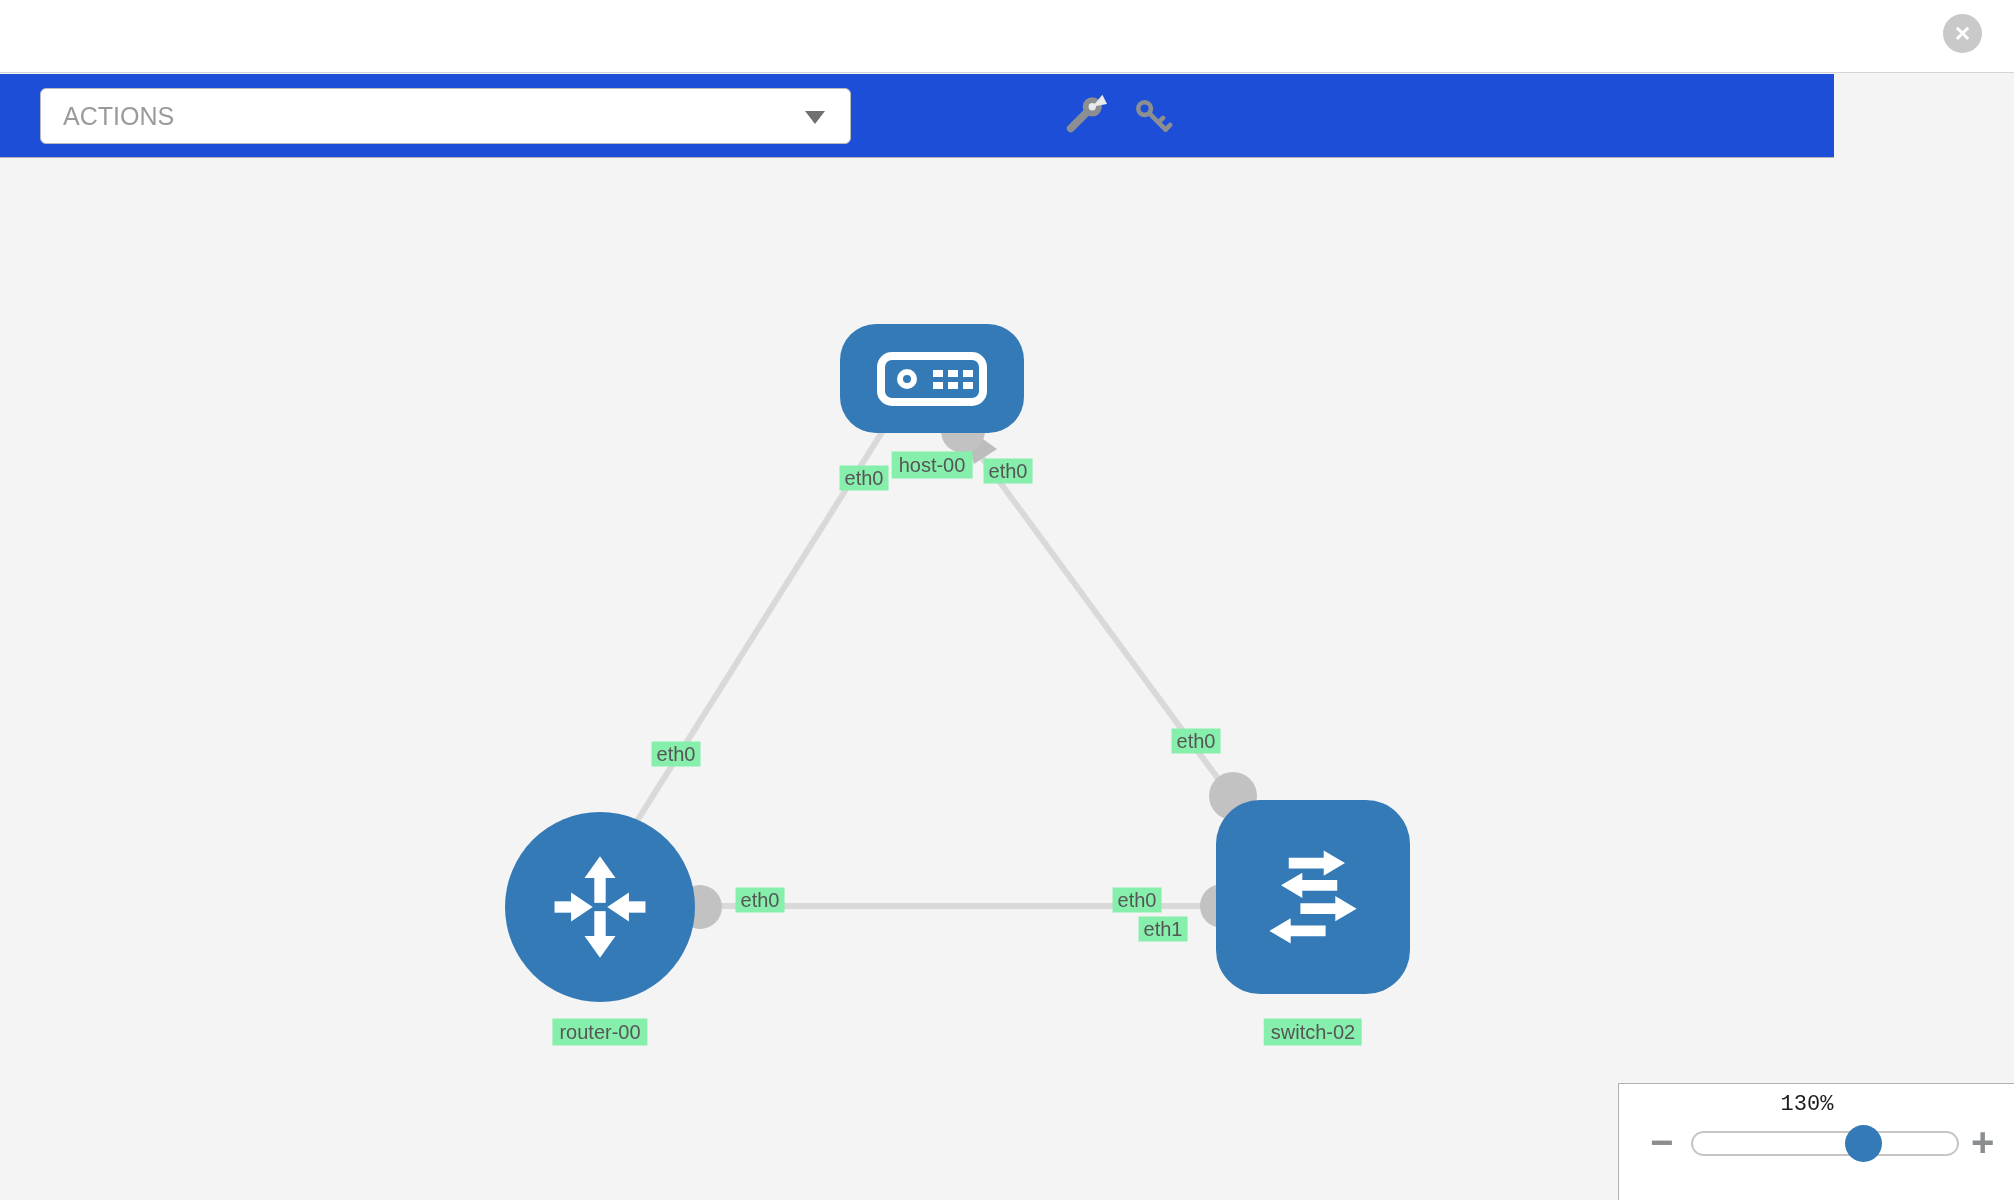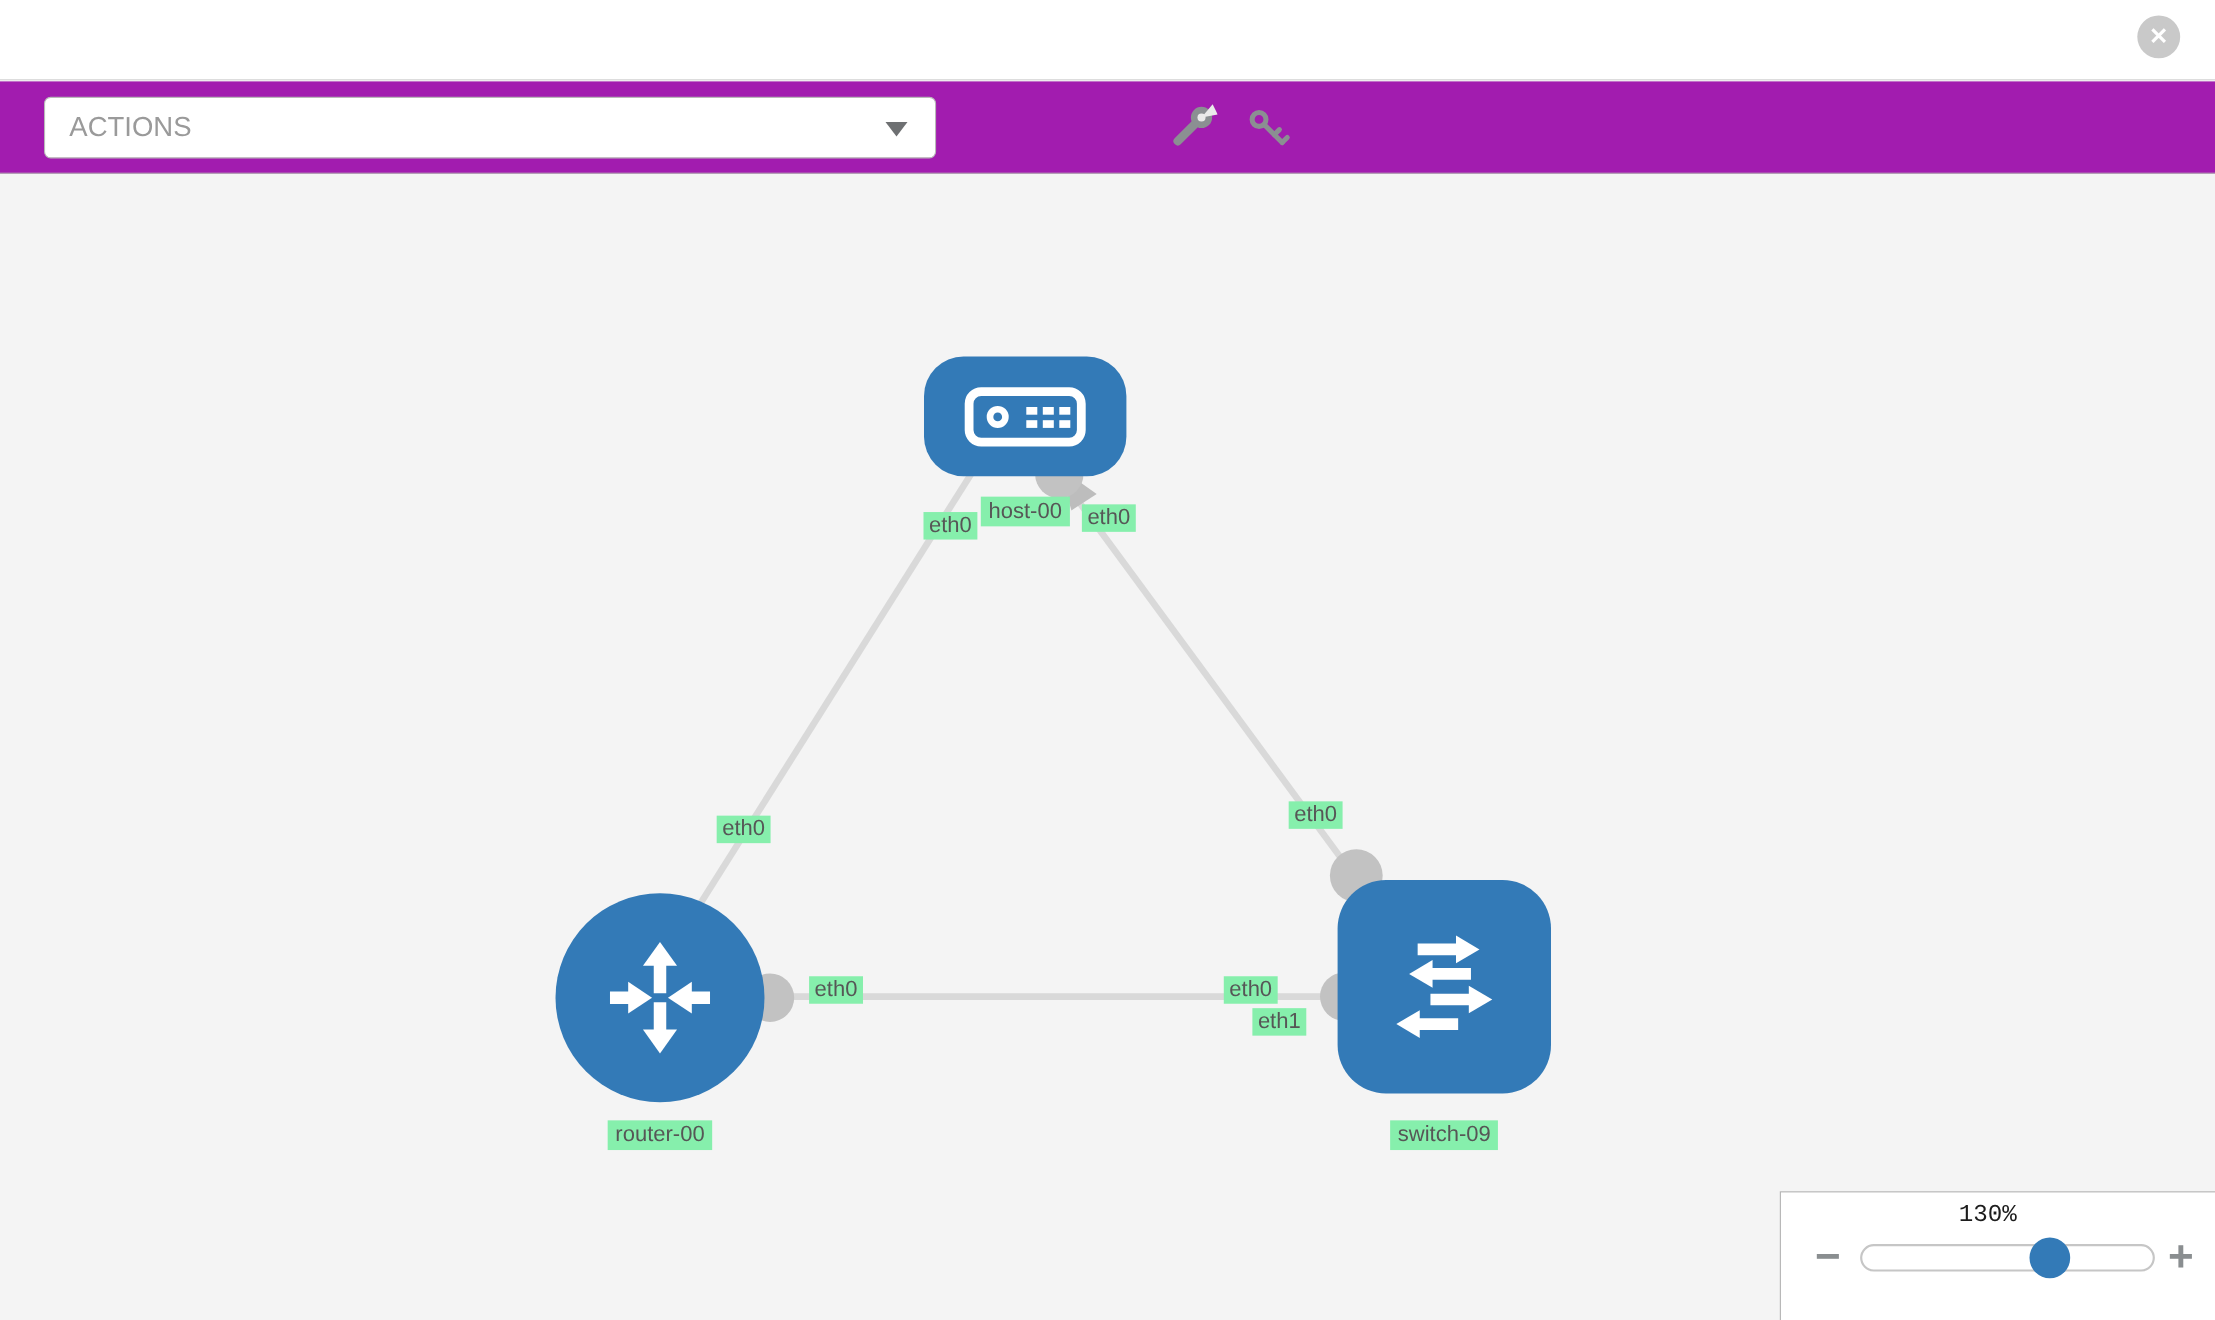--- a/index.html
+++ b/index.html
@@ -10,22 +10,22 @@
   }
   
   .header { position:absolute; top:0; left:0; width:2014px; height:73px;
     background:#ffffff; border-bottom:1px solid #d5d5d5; z-index:6; }
   .page-title { position:absolute; left:40px; top:50%; transform:translateY(-50%);
     font-size:27px; font-weight:bold; color:#686868; white-space:nowrap; }
   .close-btn { position:absolute; left:1943px; top:14px; width:39px; height:39px;
     border-radius:50%; background:#c9c9c9; color:#ffffff; font-size:21px; font-weight:bold;
     display:flex; align-items:center; justify-content:center; cursor:pointer; }
   
-  .toolbar { position:absolute; top:74px; left:0; width:2014px; height:84px;
-    background:#a21caf; border-bottom:1px solid #b5b5b5; z-index:6; }
+  .toolbar { position:absolute; top:74px; left:0; width:1834px; height:84px;
+    background:#1d4ed8; border-bottom:1px solid #b5b5b5; z-index:6; }
   .select-box { position:absolute; top:14px; height:56px; background:#ffffff;
     border:1px solid #b9b9b9; border-radius:6px; cursor:pointer; }
   .actions-box { left:40px; width:811px; }
   .search-box  { left:1202px; width:798px; }
   .select-label { position:absolute; left:22px; top:50%; transform:translateY(-50%);
     font-size:25px; color:#9a9a9a; }
   .caret { position:absolute; right:25px; top:50%; margin-top:-5px; width:0; height:0;
     border-left:10px solid transparent; border-right:10px solid transparent;
     border-top:13px solid #6e7072; }
   .tool-icon { position:absolute; cursor:pointer; }
@@ -158,21 +158,21 @@
         <polygon points="98,30 76,17 76,43"></polygon>
         <polygon points="32,53 54,40 54,66"></polygon>
         <polygon points="110,77 88,64 88,90"></polygon>
         <polygon points="20,100 42,87 42,113"></polygon>
       </g>
     </svg>
   </div>
 
   <div class="lbl node-name" style="left:932px;  top:306px;">host-00</div>
   <div class="lbl node-name" style="left:600px;  top:873px;">router-00</div>
-  <div class="lbl node-name" style="left:1313px; top:873px;">switch-09</div>
+  <div class="lbl node-name" style="left:1313px; top:873px;">switch-02</div>
 
   <div class="lbl if-label" style="left:864px;  top:319px;">eth0</div>
   <div class="lbl if-label" style="left:1008px; top:312px;">eth0</div>
   <div class="lbl if-label" style="left:676px;  top:595px;">eth0</div>
   <div class="lbl if-label" style="left:1196px; top:582px;">eth0</div>
   <div class="lbl if-label" style="left:760px;  top:741px;">eth0</div>
   <div class="lbl if-label" style="left:1137px; top:741px;">eth0</div>
   <div class="lbl if-label" style="left:1163px; top:770px;">eth1</div>
 </div>
 

